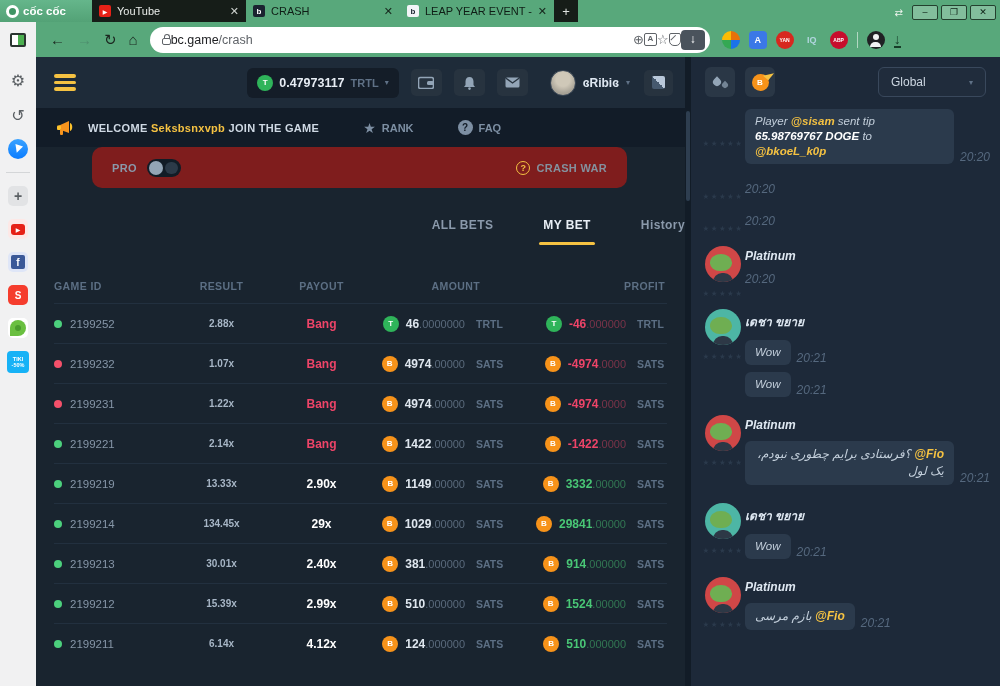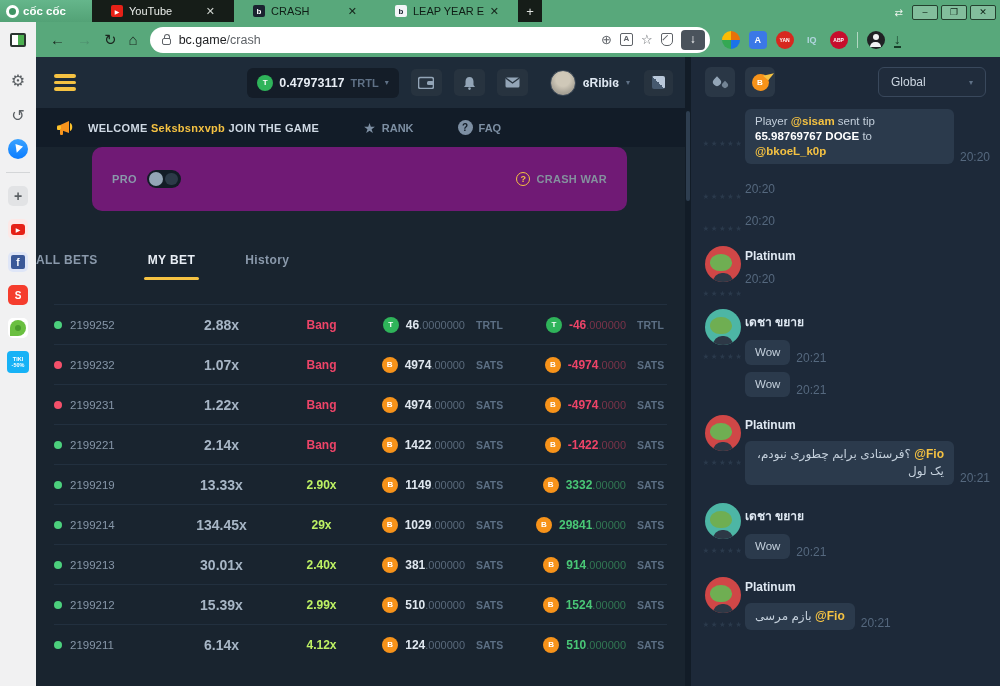--- a/index.html
+++ b/index.html
@@ -5,21 +5,21 @@
   * { margin:0; padding:0; box-sizing:border-box; }
   html,body { width:1000px; height:686px; overflow:hidden; font-family:"Liberation Sans","DejaVu Sans",sans-serif; }
   .win { width:1000px; height:686px; display:flex; flex-direction:column; background:#19242f; }
 
   
   .tabstrip { height:22px; background:#58a87b; display:flex; align-items:stretch; flex-shrink:0; }
   .brand { width:92px; background:linear-gradient(#65b68b,#53a276); display:flex; align-items:center; gap:4px; padding-left:6px; }
   .brand-logo { width:13px; height:13px; border-radius:50%; background:#fff; position:relative; flex-shrink:0;}
   .brand-logo::after { content:""; position:absolute; inset:3px; border-radius:50%; background:#3f9464; }
   .brand-name { color:#fff; font-size:11.5px; font-weight:bold; white-space:nowrap; }
-  .tab { width:142px; display:flex; align-items:center; gap:6px; padding:0 19px; font-size:11px; overflow:hidden; }
+  .tab { width:154px; display:flex; align-items:center; gap:6px; padding:0 7px; font-size:11px; overflow:hidden; }
   .tab .title { flex:1; white-space:nowrap; overflow:hidden; }
   .tab .x { font-size:11px; flex-shrink:0; cursor:default; }
   .tab-dark { background:#161d18; color:#e9ece9; } .tab-dark .x{ color:#cfd4cf; }
   .tab-green { background:#58a87b; color:#0f1d15; } .tab-green .x{ color:#14241a; }
   .fav { width:12px; height:12px; border-radius:2px; flex-shrink:0; display:flex; align-items:center; justify-content:center; font-size:8px; font-weight:bold; }
   .fav-yt { background:#e62117; color:#fff; font-size:6px; }
   .fav-bc { background:#1b2330; color:#fff; }
   .fav-bc2 { background:#f2f4f7; color:#1b2330; }
   .newtab { width:24px; background:#161d18; color:#dfe3df; display:flex; align-items:center; justify-content:center; font-size:13px; }
   .strip-spacer { flex:1; }
@@ -27,21 +27,21 @@
   .wc-small { color:#eef4ee; font-size:10px; margin-right:6px; }
   .wc { width:26px; height:15px; border:1px solid #23402e; background:rgba(255,255,255,.25); color:#0d2014; font-size:9px; line-height:13px; text-align:center; border-radius:2px; }
 
   .chromerow { height:35px; display:flex; flex-shrink:0; }
   .sbhead { width:36px; background:#f1f1f2; display:flex; align-items:center; justify-content:center; }
   .sb-toggle { width:16px; height:14px; border:2px solid #2a3530; background:#fff; border-radius:2px; position:relative; }
   .sb-toggle::after { content:""; position:absolute; top:0; right:0; bottom:0; width:6px; background:#4caf50; }
   .toolbar { flex:1; background:#58a87b; display:flex; align-items:center; gap:12px; padding:0 10px 0 14px; }
   .navg { font-size:15px; color:#1b261f; line-height:1; }
   .navg.dim { color:#4e8f6d; }
-  .addressbar { flex:1; max-width:560px; height:26px; background:#fff; border-radius:13px; display:flex; align-items:center; gap:8px; padding:0 5px 0 12px; }
+  .addressbar { flex:1; max-width:560px; height:26px; background:#fff; border-radius:13px; display:flex; align-items:center; padding:0 5px 0 12px; }
   .lock { width:9px; height:7px; border:1.5px solid #5f6368; border-radius:2px; position:relative; margin-top:3px; }
   .lock::before { content:""; position:absolute; left:1px; top:-5px; width:4px; height:4px; border:1.5px solid #5f6368; border-bottom:none; border-radius:4px 4px 0 0; }
   .url { font-size:12.5px; color:#202124; white-space:nowrap; }
   .url .path { color:#5f6368; }
   .bar-spacer { flex:1; }
   .bar-ic { color:#5f6368; font-size:13px; line-height:1; }
   .ic-shield { width:12px; height:13px; background:#fff; border:1.5px solid #5f6368; border-radius:2px 2px 5px 5px; position:relative; }
   .ic-shield::after{ content:""; position:absolute; inset:2px; border-left:1.5px solid #5f6368; transform:rotate(45deg); }
   .ic-translate { width:13px; height:13px; border:1.5px solid #5f6368; border-radius:2px; color:#5f6368; font-size:8px; font-weight:bold; text-align:center; line-height:10px; }
   .dl-btn { width:24px; height:20px; background:#4a535c; border-radius:4px; color:#fff; text-align:center; font-size:12px; line-height:19px; }
@@ -105,46 +105,46 @@
   .chest .coin-d { position:absolute; top:-2px; right:2px; width:9px; height:9px; border-radius:50%; background:#f5c242; border:1px solid #c79a1f;}
   .chest .coin-d2 { position:absolute; bottom:-1px; left:-1px; width:8px; height:8px; border-radius:50%; background:#f5c242; }
   .tasks-txt { display:flex; flex-direction:column; line-height:12px; }
   .tasks-title { color:#f2f6fa; font-size:13px; font-weight:bold; font-style:italic; }
   .tasks-sub { color:#8fa0b2; font-size:9.5px; font-style:italic; font-weight:bold; }
   .rankbox,.faqbox { display:flex; align-items:center; gap:6px; margin-left:34px; color:#7d8fa3; font-size:11px; font-weight:bold; }
   .rank-star { font-size:14px; }
   .faq-q { width:15px; height:15px; border-radius:50%; background:#7d8fa3; color:#121c28; font-size:10px; font-weight:bold; display:flex; align-items:center; justify-content:center; }
 
   
-  .game-panel { margin:0 58px 0 56px; height:64px; background:#701a75; border-radius:10px; display:flex; align-items:center; padding:0 20px; flex-shrink:0; }
+  .game-panel { margin:0 58px 0 56px; height:41px; background:#7f1d1d; border-radius:10px; display:flex; align-items:center; padding:0 20px; flex-shrink:0; }
   .pro-lb { color:#8a99ab; font-size:11px; font-weight:bold; letter-spacing:.4px; }
   .toggle { width:34px; height:18px; background:#121c26; border-radius:9px; margin-left:10px; position:relative; }
   .toggle .knob { position:absolute; left:2px; top:2px; width:14px; height:14px; border-radius:50%; background:#93a5b6; }
   .toggle::after { content:""; position:absolute; right:3px; top:3px; width:13px; height:12px; border-radius:7px; background:#2c3a48; }
   .cw { margin-left:auto; display:flex; align-items:center; gap:6px; color:#84919e; font-size:11px; font-weight:bold; letter-spacing:.3px; }
   .cw-q { width:14px; height:14px; border-radius:50%; border:1.5px solid #f5c242; color:#f5c242; font-size:9px; display:flex; align-items:center; justify-content:center; }
 
   
-  .bets-tabs { margin-top:42px; display:flex; justify-content:flex-start; gap:50px; flex-shrink:0; }
+  .bets-tabs { margin-top:30px; display:flex; justify-content:flex-end; gap:50px; flex-shrink:0; }
   .btab { font-size:12px; font-weight:bold; color:#8a99ab; letter-spacing:.4px; padding-bottom:13px; position:relative; }
   .btab.active { color:#e8eef5; }
   .btab.active::after { content:""; position:absolute; left:-4px; right:-4px; bottom:0; height:3px; border-radius:2px; background:#f5c242; }
 
   
   .table { margin:24px 18px 0; }
   .trow { display:grid; grid-template-columns:120px 95px 105px 132px 1fr; align-items:center; height:40px; border-top:1px solid #22303f; }
   .thead { height:34px; border-top:none; }
   .th { font-size:10.5px; font-weight:bold; color:#5c6f84; letter-spacing:.4px; }
   .th.c { text-align:center; } .th.ra { text-align:right; padding-right:26px; } .th.rp { text-align:right; padding-right:2px; }
   .cell-id { display:flex; align-items:center; gap:8px; color:#8696a8; font-size:11.5px; }
   .dot { width:8px; height:8px; border-radius:50%; }
   .dot-g { background:#4cd07d; } .dot-r { background:#f4506a; }
-  .cell-res { text-align:center; color:#a7b6c6; font-size:14px; font-weight:bold; }
+  .cell-res { text-align:center; color:#a7b6c6; font-size:10px; font-weight:bold; }
   .cell-pay { text-align:center; font-size:12px; font-weight:bold; }
-  .pay-bang { color:#ee4468; } .pay-win { color:#bef264; }
+  .pay-bang { color:#ee4468; } .pay-win { color:#ffffff; }
   .moneycell { display:flex; align-items:center; justify-content:flex-end; gap:7px; }
   .num { font-size:12px; font-weight:bold; color:#dfe7ef; white-space:nowrap; }
   .num .dec { color:#5a6a7c; font-weight:normal; font-size:11px; }
   .cur { width:30px; font-size:10.5px; font-weight:bold; color:#5c6f84; margin-left:4px; }
   .p-neg .num { color:#ee4468; } .p-neg .num .dec { color:rgba(238,68,104,.45); }
   .p-pos .num { color:#49c776; } .p-pos .num .dec { color:rgba(73,199,118,.5); }
 
   
   .vscroll { width:6px; background:#121c27; flex-shrink:0; position:relative; }
   .vscroll .thumb { position:absolute; top:54px; left:1px; width:4px; height:90px; border-radius:2px; background:#2e3e50; }
@@ -152,21 +152,21 @@
   
   .chat { flex:1; background:#1d2939; display:flex; flex-direction:column; min-width:0; }
   .chat-top { height:50px; display:flex; align-items:center; padding:0 14px; gap:10px; flex-shrink:0; }
   .cbtn { width:30px; height:30px; background:#2a3746; border-radius:6px; display:flex; align-items:center; justify-content:center; gap:1px; }
   .drop { width:8px; height:8px; background:#93a5b7; border-radius:0 50% 50% 50%; transform:rotate(45deg); }
   .drop.d2 { width:6px; height:6px; opacity:.7; margin-top:6px; }
   .fireball { width:17px; height:17px; border-radius:50%; background:#f7931a; color:#fff; font-size:8px; font-weight:bold; display:flex; align-items:center; justify-content:center; position:relative; }
   .fireball::before { content:""; position:absolute; top:-4px; right:-3px; width:0; height:0; border-left:7px solid transparent; border-bottom:9px solid #f5c242; transform:rotate(40deg); }
   .chat-drop { margin-left:auto; width:108px; height:30px; background:#202c3c; border:1px solid #39485c; border-radius:6px; display:flex; align-items:center; justify-content:space-between; padding:0 12px; color:#cdd7e2; font-size:12px; }
   .chat-msgs { flex:1; overflow:hidden; padding:2px 10px 0; }
-  .cgroup { display:flex; margin-bottom:11px; }
+  .cgroup { display:flex; margin-bottom:11px;font-style:italic; }
   .gutter { width:44px; flex-shrink:0; display:flex; flex-direction:column; align-items:center; }
   .gutter.center { justify-content:center; }
   .stars { color:#2b3a4c; font-size:7.5px; letter-spacing:1.5px; white-space:nowrap; margin-top:7px; }
   .avatar { width:36px; height:36px; border-radius:50%; position:relative; overflow:hidden; flex-shrink:0; }
   .av-red { background:#d04747; } .av-teal { background:#4db6a5; }
   .avatar::before { content:""; position:absolute; left:5px; top:8px; width:22px; height:17px; background:#6fae52; border-radius:50% 50% 45% 45%; }
   .avatar::after { content:""; position:absolute; bottom:0; left:8px; width:20px; height:9px; background:#2d3846; border-radius:10px 10px 0 0; }
   .cbody { flex:1; min-width:0; }
   .cname { color:#dfe8f2; font-weight:bold; font-size:12px; margin:3px 0 9px; }
   .cline { display:flex; align-items:flex-end; gap:6px; margin-bottom:7px; }
@@ -341,20 +341,27 @@
         </div>
       </div>
 
       <div class="bets-tabs">
         <span class="btab">ALL BETS</span>
         <span class="btab active">MY BET</span>
         <span class="btab">History</span>
       </div>
 
       <div class="table">
+        <div class="trow thead">
+          <span class="th">GAME ID</span>
+          <span class="th c">RESULT</span>
+          <span class="th c">PAYOUT</span>
+          <span class="th ra">AMOUNT</span>
+          <span class="th rp">PROFIT</span>
+        </div>
 
         <div class="trow">
           <span class="cell-id">
               <i class="dot dot-g"></i>
               <span>2199252</span>
             </span>
           <span class="cell-res">2.88x</span>
           <span class="cell-pay pay-bang">Bang</span>
           <span class="moneycell">
               <span class="coin coin-trtl coin-16">T</span>

